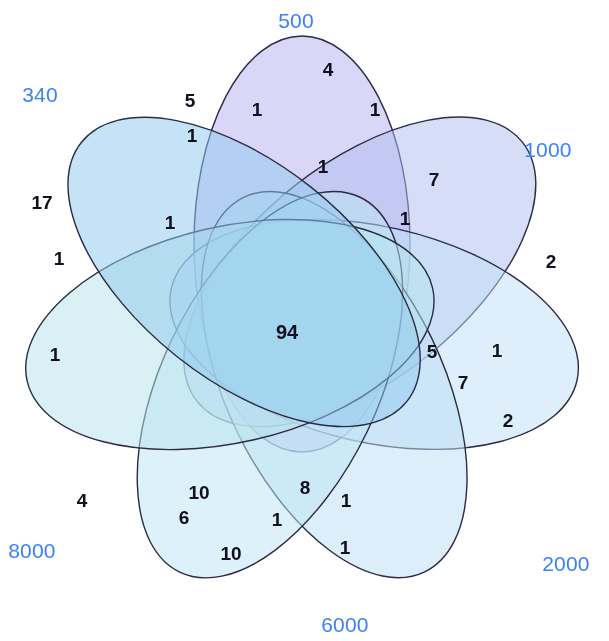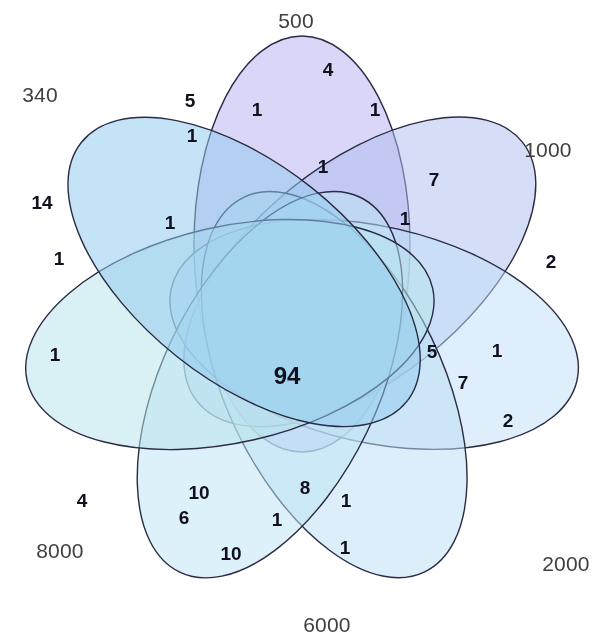--- a/index.html
+++ b/index.html
@@ -1,26 +1,26 @@
 <!DOCTYPE html>
 <html><head>
 <meta charset="utf-8">
 <style>
   html,body{margin:0;padding:0;background:#ffffff;}
   body{width:609px;height:641px;overflow:hidden;
        font-family:"Liberation Sans","DejaVu Sans",sans-serif;}
   #venn-root{position:relative;width:609px;height:641px;background:#fff;}
   svg#venn-svg{position:absolute;left:0;top:0;width:609px;height:641px;}
   .set-label{position:absolute;transform:translate(-50%,-50%);
-             font-size:21px;font-weight:400;color:#404040;
+             font-size:21px;font-weight:400;color:#3b82f6;
              letter-spacing:.2px;white-space:nowrap;}
   .count-label{position:absolute;transform:translate(-50%,-50%);
                font-size:19px;font-weight:700;color:#10101e;
                white-space:nowrap;}
-  .count-label.big{font-size:24px;margin-top:44px;}
+  .count-label.big{font-size:20px;}
 </style>
 </head>
 <body>
 
 <div id="venn-root">
 
   <svg id="venn-svg" viewBox="0 0 609 641">
     <defs>
       <clipPath id="frameClip">
           <rect x="0" y="0" width="609" height="641"></rect>
@@ -34,25 +34,25 @@
         <ellipse cx="269.90922774052177" cy="384.6796995778348" rx="108" ry="208" transform="rotate(205.7 269.90922774052177 384.6796995778348)" fill="#bde4f6" fill-opacity="0.52" stroke="#2b2b45" stroke-width="1.4"></ellipse>
         <ellipse cx="229.8676716298496" cy="334.5205085848104" rx="108" ry="208" transform="rotate(257.1 229.8676716298496 334.5205085848104)" fill="#b6e4e9" fill-opacity="0.52" stroke="#2b2b45" stroke-width="1.4"></ellipse>
         <ellipse cx="244.08699639292138" cy="271.93391688881616" rx="108" ry="208" transform="rotate(308.5 244.08699639292138 271.93391688881616)" fill="#8fc9ee" fill-opacity="0.52" stroke="#2b2b45" stroke-width="1.4"></ellipse>
       </g>
   </svg>
 
   <div class="set-label" style="left:40px;  top:95px;">340</div>
   <div class="set-label" style="left:296px; top:21px;">500</div>
   <div class="set-label" style="left:548px; top:150px;">1000</div>
   <div class="set-label" style="left:566px; top:564px;text-align:right;">2000</div>
-  <div class="set-label" style="left:327px; top:625px;">6000</div>
-  <div class="set-label" style="left:60px;  top:551px;">8000</div>
+  <div class="set-label" style="left:345px; top:625px;">6000</div>
+  <div class="set-label" style="left:32px;  top:551px;">8000</div>
 
   <div id="counts-layer">
-      <div class="count-label" style="left: 42px; top: 203px;">14</div>
+      <div class="count-label" style="left: 42px; top: 203px;">17</div>
       <div class="count-label" style="left: 190px; top: 101px;">5</div>
       <div class="count-label" style="left: 192px; top: 136px;">1</div>
       <div class="count-label" style="left: 257px; top: 110px;">1</div>
       <div class="count-label" style="left: 328px; top: 70px;">4</div>
       <div class="count-label" style="left: 375px; top: 110px;">1</div>
       <div class="count-label" style="left: 323px; top: 167px;">1</div>
       <div class="count-label" style="left: 434px; top: 180px;">7</div>
       <div class="count-label" style="left: 405px; top: 219px;">1</div>
       <div class="count-label" style="left: 551px; top: 262px;">2</div>
       <div class="count-label" style="left: 59px; top: 259px;">1</div>

